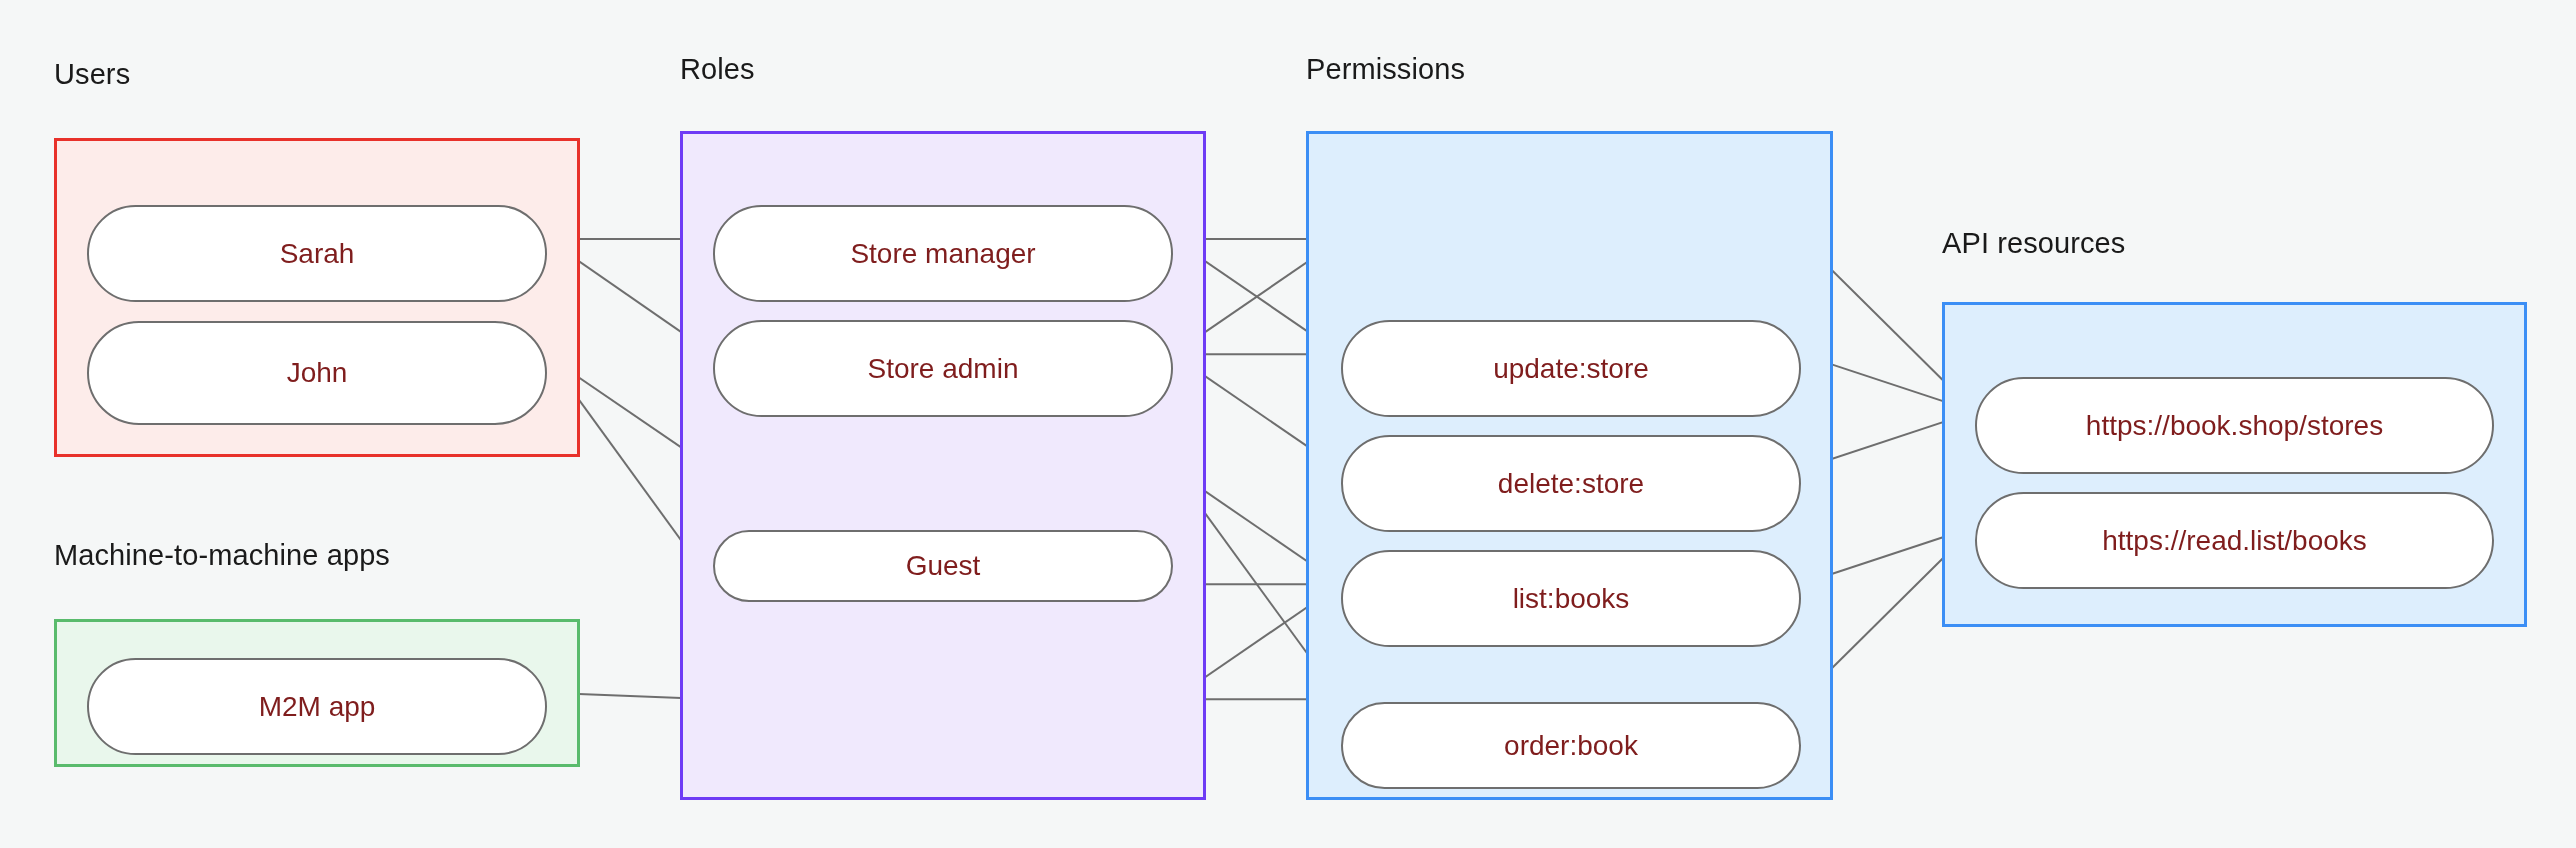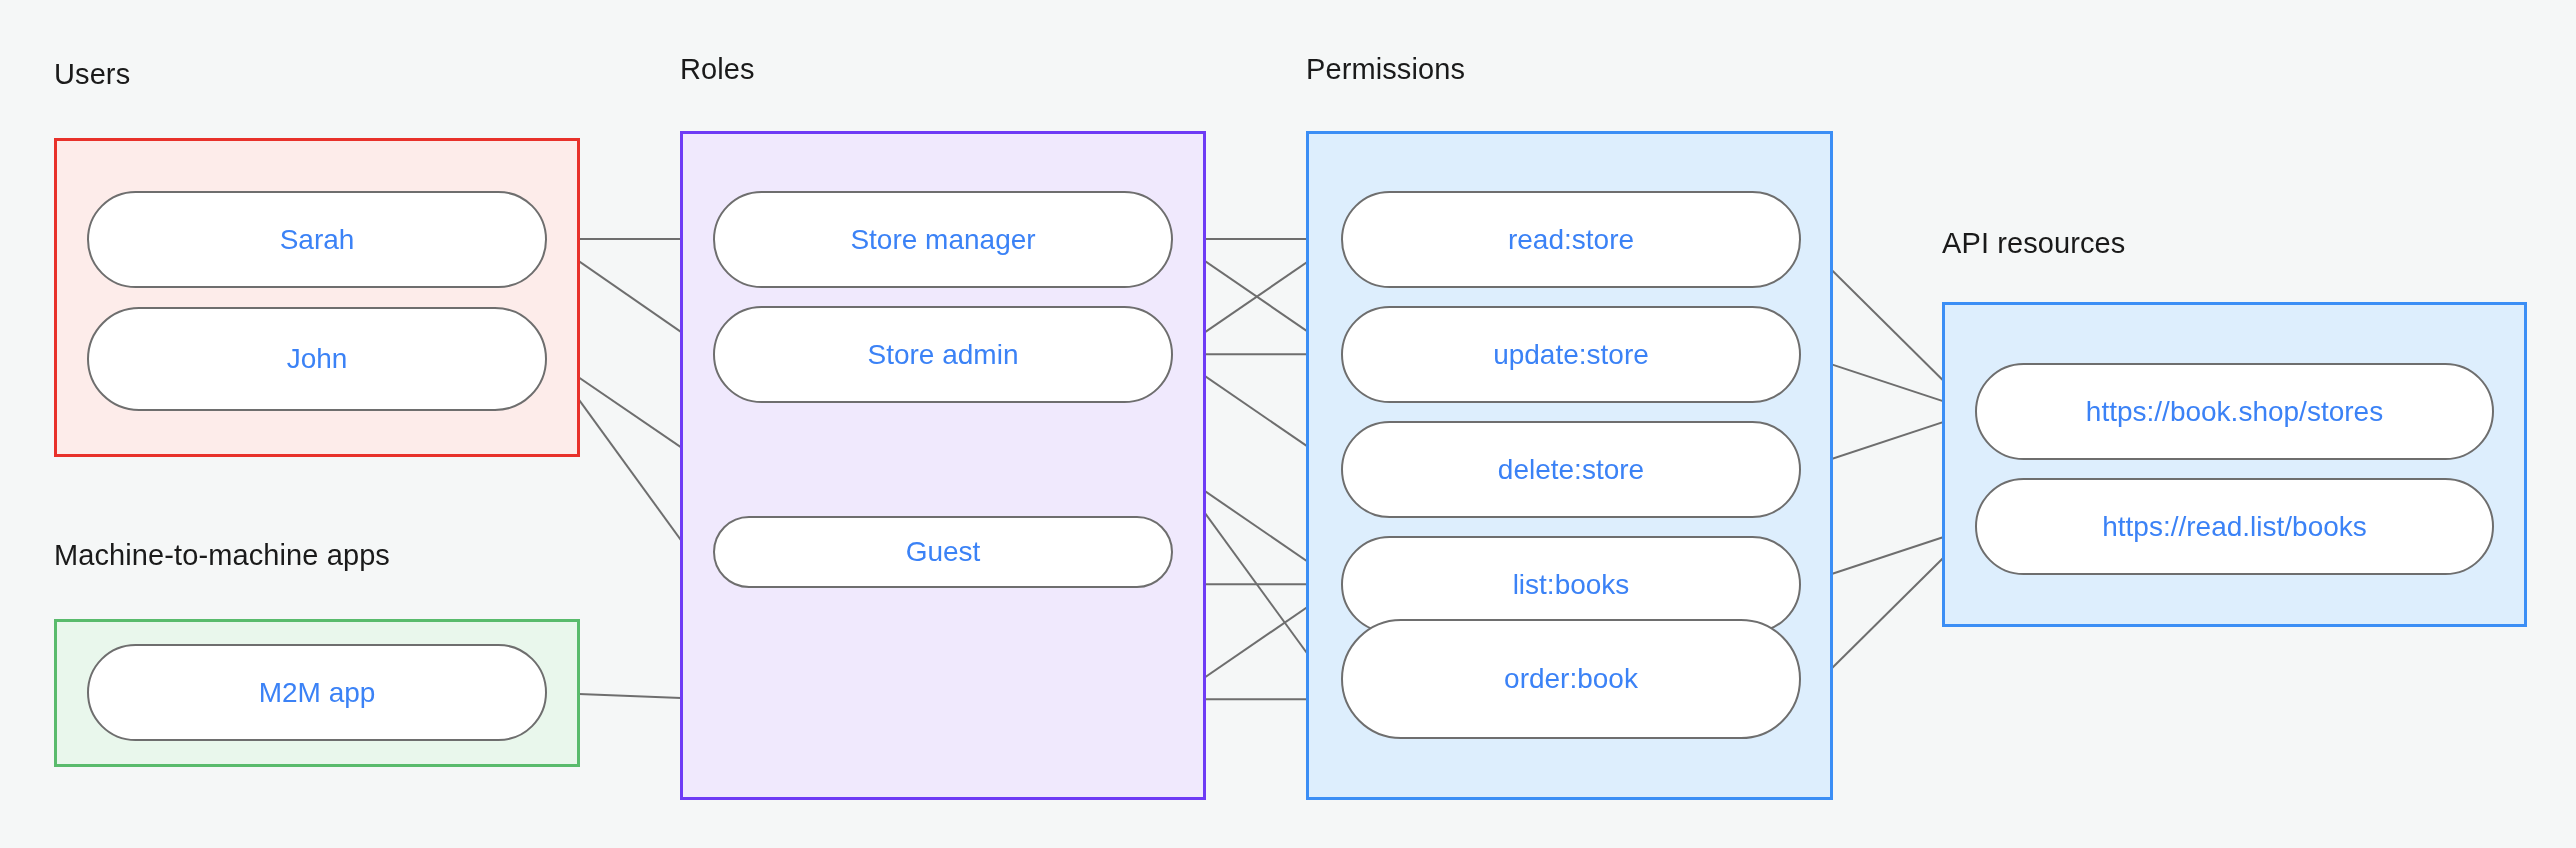--- a/index.html
+++ b/index.html
@@ -21,22 +21,23 @@
     white-space:nowrap;
     letter-spacing:0.1px;
   }
   .node{
     position:absolute;box-sizing:border-box;
     background:#ffffff;
     border:2.2px solid #6e6e6e;
     border-radius:872px;
     display:flex;align-items:center;justify-content:center;
     font-size:28px;
-    color:#3b82f6;
+    color:#7f1d1d;
     white-space:nowrap;
+    margin-top:14px;
   }
   .g-users{background:#fdecea;border-color:#e8312a;}
   .g-m2m{background:#e9f7ec;border-color:#59bb6c;}
   .g-roles{background:#f0e9fd;border-color:#6e3bf5;}
   .g-perms{background:#ddeefd;border-color:#3b8ef5;}
   .g-api{background:#ddeefd;border-color:#3b8ef5;}
 </style>
 </head>
 <body>
 
@@ -90,23 +91,22 @@
     <div class="group-label" style="left: 54px; top: 539px;">Machine-to-machine apps</div>
     <div class="group g-m2m" style="left: 54px; top: 619px; width: 526px; height: 148px;"></div>
     <div class="node" style="left: 87px; top: 644px; width: 460px; height: 97px;">M2M app</div>
     <div class="group-label" style="left: 680px; top: 53px;">Roles</div>
     <div class="group g-roles" style="left: 680px; top: 131px; width: 526px; height: 669px;"></div>
     <div class="node" style="left: 713px; top: 191px; width: 460px; height: 97px;">Store manager</div>
     <div class="node" style="left: 713px; top: 306px; width: 460px; height: 97px;">Store admin</div>
     <div class="node" style="left: 713px; top: 516px; width: 460px; height: 72px;">Guest</div>
     <div class="group-label" style="left: 1306px; top: 53px;">Permissions</div>
     <div class="group g-perms" style="left: 1306px; top: 131px; width: 527px; height: 669px;"></div>
-    <div class="node" style="left: 1341px; top: 191px; width: 460px; height: 97px;">read:store</div>
     <div class="node" style="left: 1341px; top: 306px; width: 460px; height: 97px;">update:store</div>
     <div class="node" style="left: 1341px; top: 421px; width: 460px; height: 97px;">delete:store</div>
     <div class="node" style="left: 1341px; top: 536px; width: 460px; height: 97px;">list:books</div>
-    <div class="node" style="left: 1341px; top: 619px; width: 460px; height: 120px;">order:book</div>
+    <div class="node" style="left: 1341px; top: 688px; width: 460px; height: 87px;">order:book</div>
     <div class="group-label" style="left: 1942px; top: 227px; text-align: right;">API resources</div>
     <div class="group g-api" style="left: 1942px; top: 302px; width: 585px; height: 325px;"></div>
     <div class="node" style="left: 1975px; top: 363px; width: 519px; height: 97px;">https://book.shop/stores</div>
     <div class="node" style="left: 1975px; top: 478px; width: 519px; height: 97px;">https://read.list/books</div>
   </div>
 
 
 </body></html>

